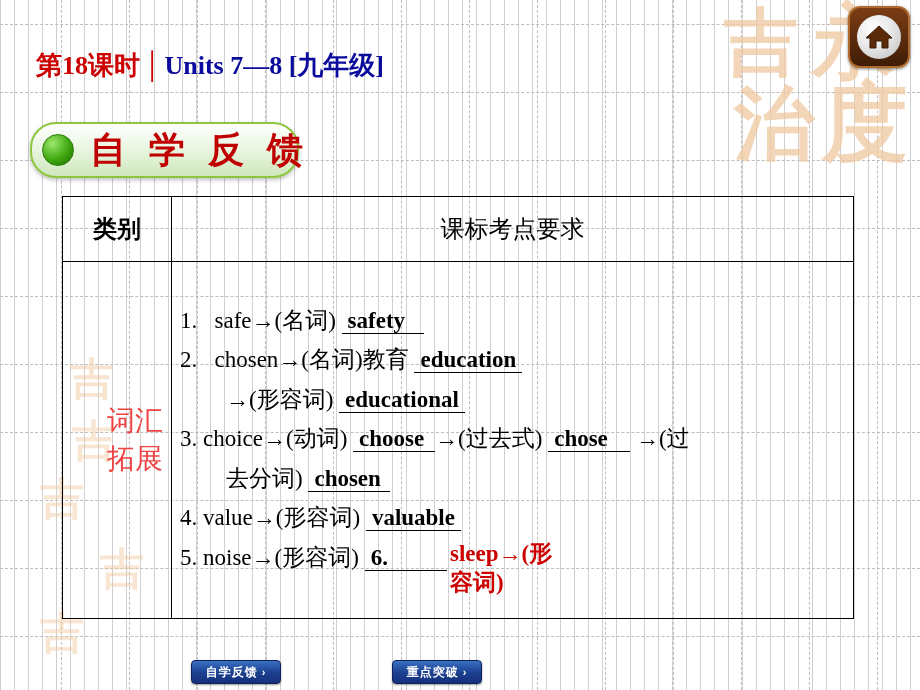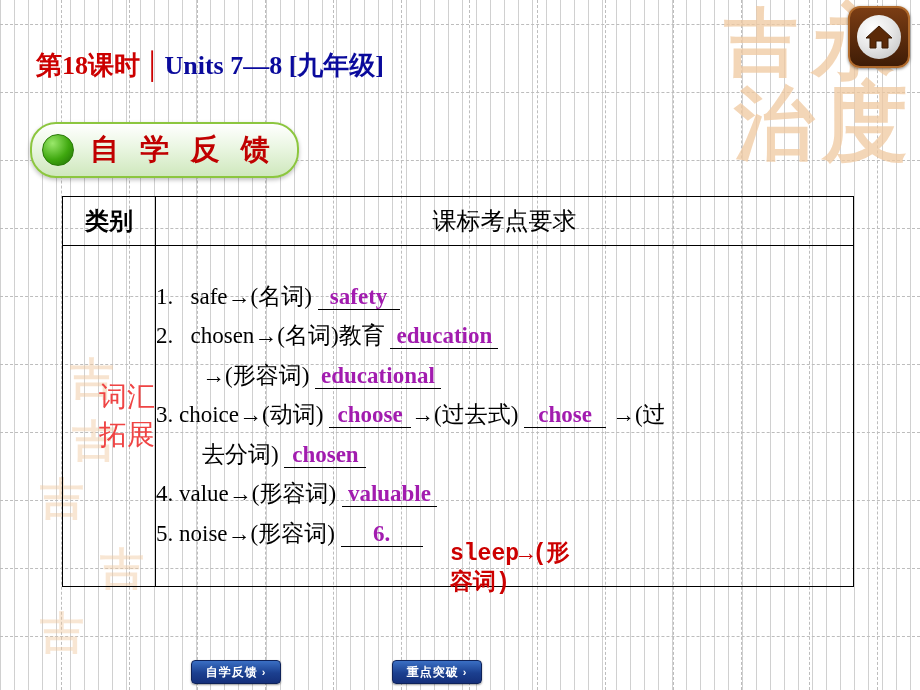--- a/index.html
+++ b/index.html
@@ -119,41 +119,41 @@
   .pill-dot {
     width: 30px; height: 30px;
     border-radius: 50%;
     margin-left: 10px;
     background: radial-gradient(circle at 32% 28%, #9ae86b 0%, #3fa80f 55%, #1d6b05 100%);
     border: 1px solid #2a7a08;
     flex: 0 0 auto;
   }
   .pill-text {
     margin-left: 16px;
-    font-size: 29px;
+    font-size: 36px;
     font-weight: bold;
     color: #c00000;
     letter-spacing: 7px;
     white-space: nowrap;
   }
 
   
   .main-table {
     position: absolute;
     left: 62px;
     top: 196px;
     width: 792px;
     border-collapse: collapse;
     background: rgba(255,255,255,0.0);
     z-index: 4;
   }
   .main-table td {
     border: 1px solid #000000;
     vertical-align: middle;
-    padding: 0;
+    padding: 8px;
   }
   .th-cat {
     width: 92px;
     text-align: center;
     font-size: 24px;
     font-weight: bold;
     height: 48px;
   }
   .th-req {
     text-align: center;
@@ -172,43 +172,41 @@
   .td-body {
     padding: 14px 10px 10px 14px;
     font-size: 23px;
     line-height: 1.63;
     color: #000;
   }
 
   .item { display: block; margin-bottom: 2px; }
   .num { display: inline-block; }
   .ans {
-    color: #a21caf;
+    color: #000000;
     font-weight: bold;
     border-bottom: 1.6px solid #000;
     padding: 0 6px;
     display: inline-block;
     min-width: 70px;
-    text-align: center;
     line-height: 1.05;
   }
   .indent { padding-left: 46px; display:inline-block;}
 
   
   .overflow-red {
     position: absolute;
     left: 450px;
     top: 540px;
     width: 74px;
     color: #cc0000;
     font-weight: bold;
     font-size: 23px;
     line-height: 1.25;
     z-index: 6;
-    font-family: Liberation Mono, monospace;
   }
 
   
   .footer-btn {
     position: absolute;
     top: 660px;
     height: 22px;
     border-radius: 4px;
     background: linear-gradient(to bottom, #3a6fc4 0%, #1b3f8f 55%, #15307a 100%);
     border: 1px solid #0e2259;

